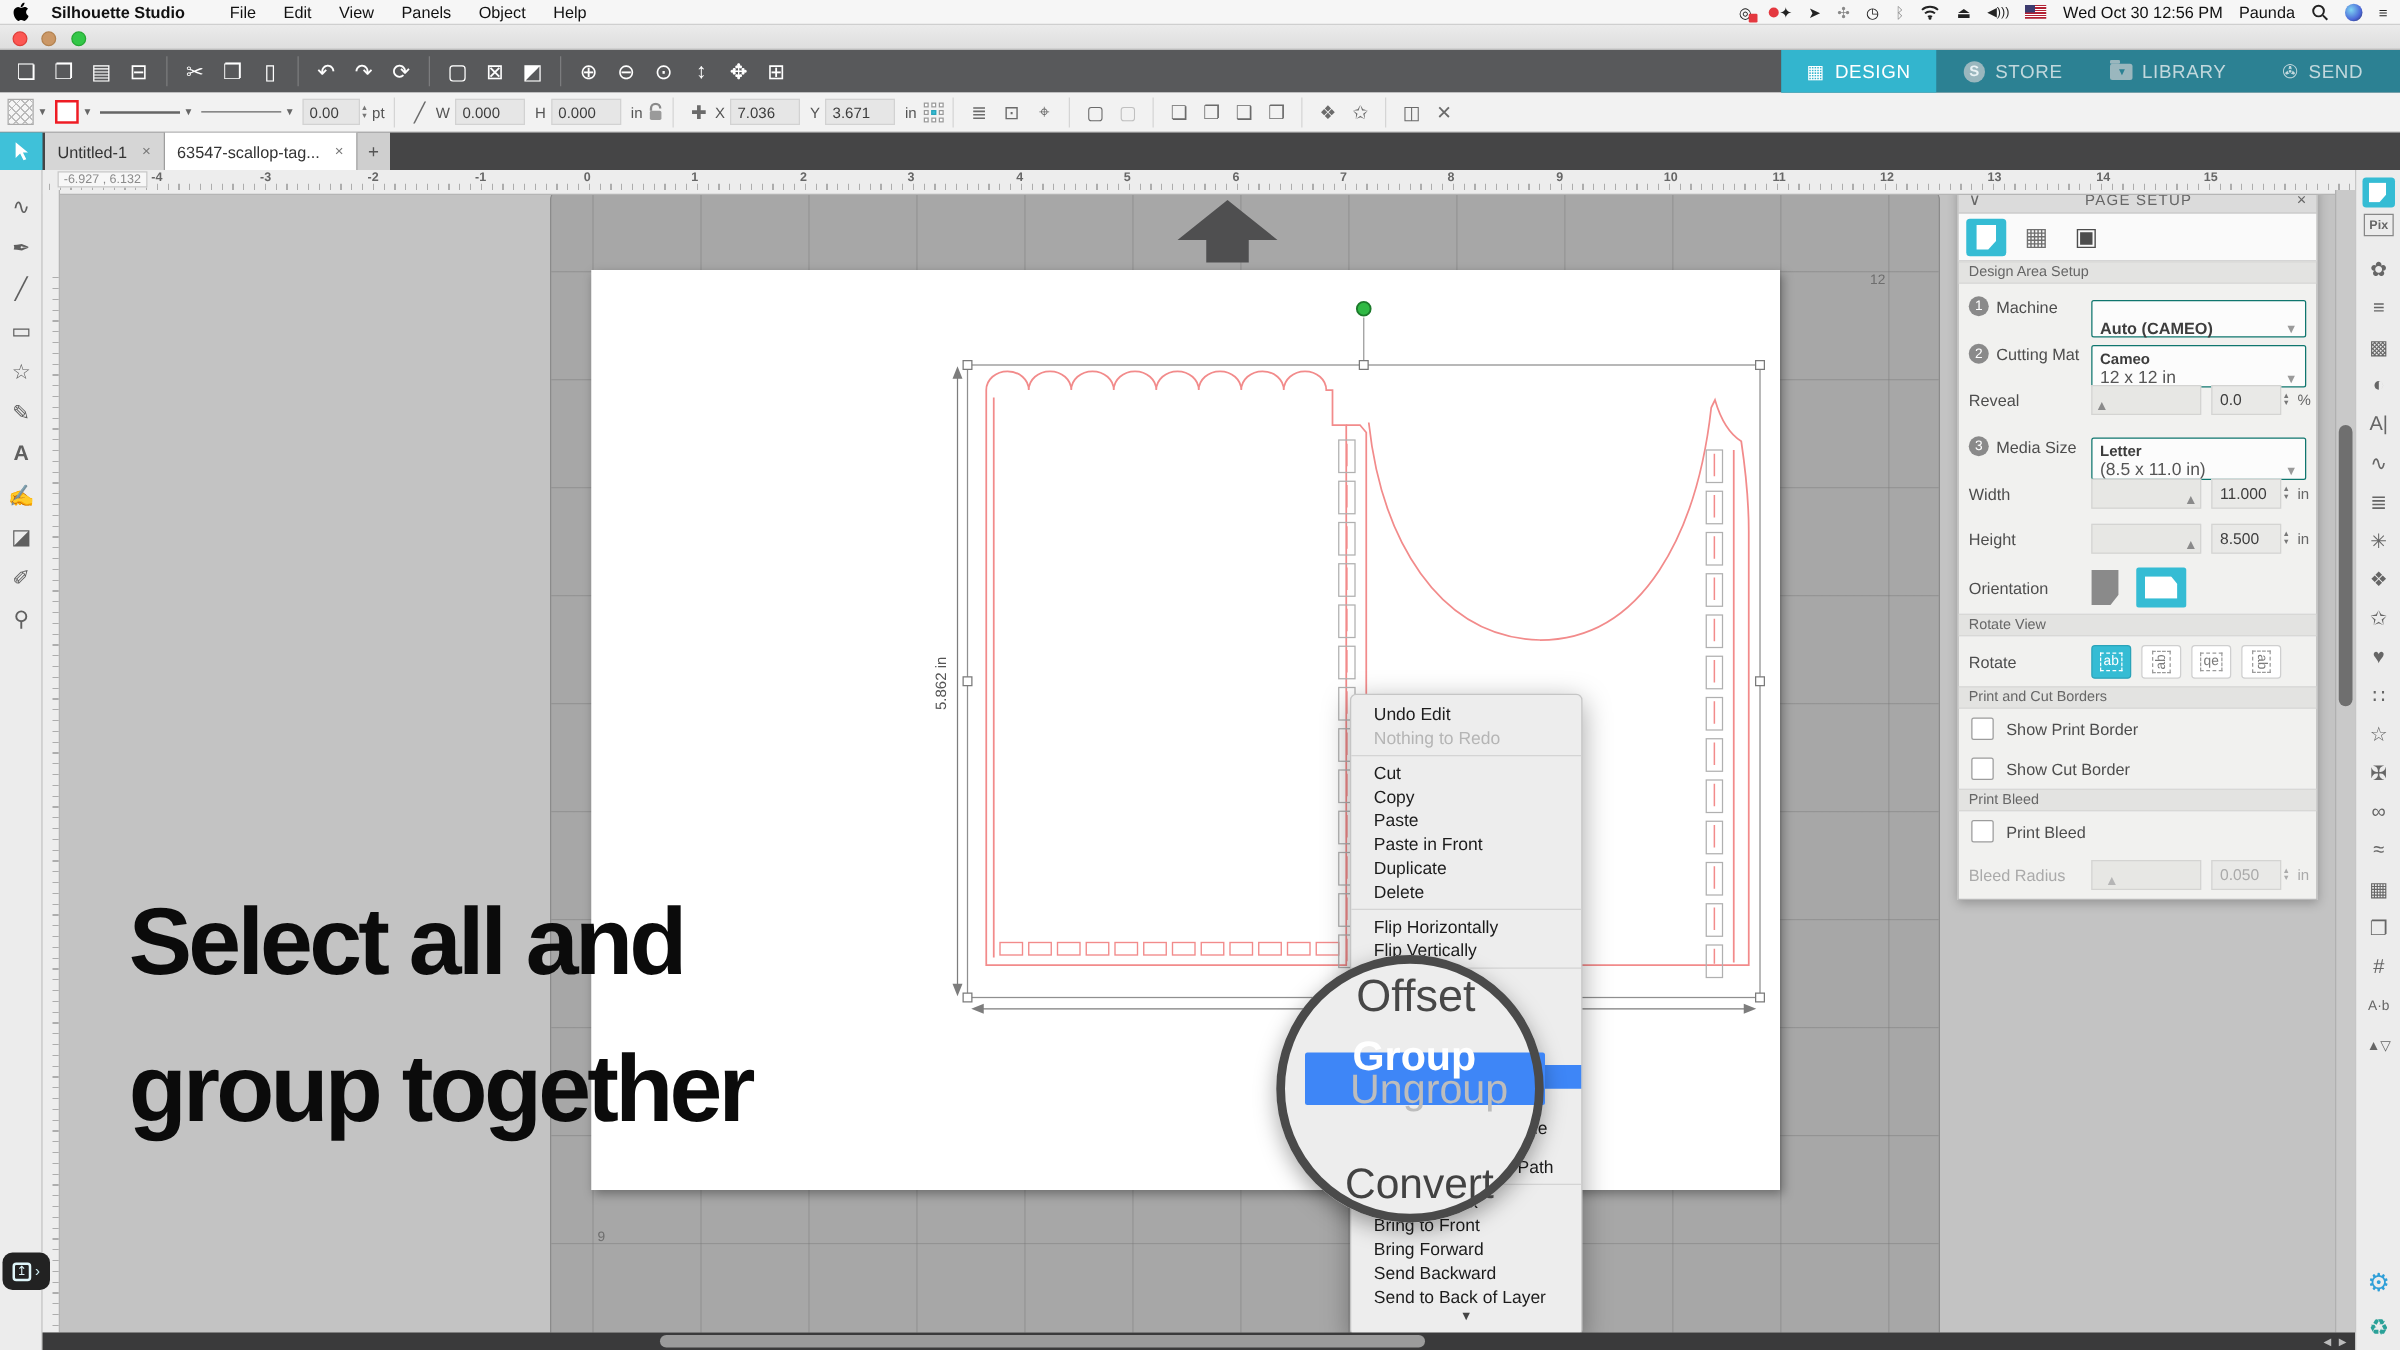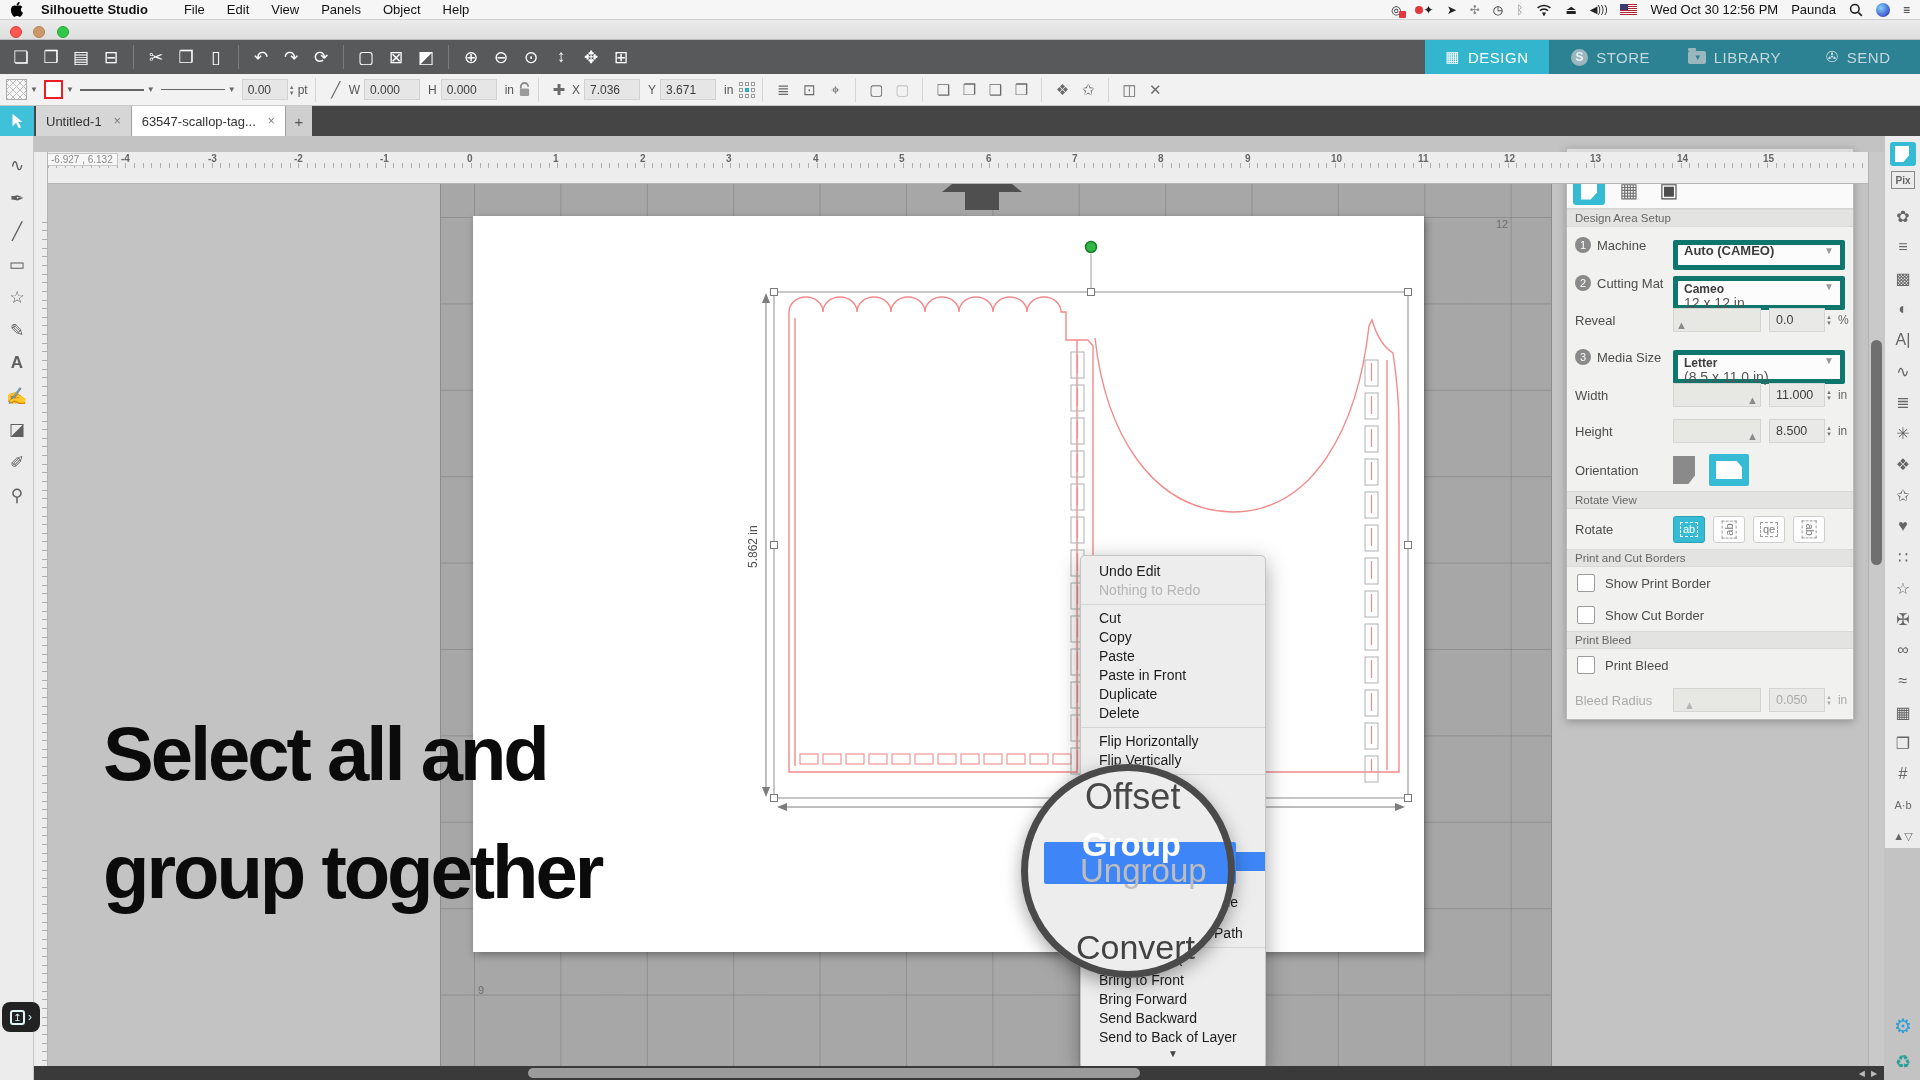--- a/index.html
+++ b/index.html
@@ -43,33 +43,33 @@
   .g9 b{width:4px;height:4px;border:1px solid #999;background:#fff;}
   .g9 b.c{background:#35bcd4;border-color:#2aa3b9;}
   
   #tabrow{top:106px;left:0;width:1920px;height:30px;background:#454546;z-index:38;}
   #seltool{width:34px;height:30px;background:#3fc1d9;}
   .dtab{height:30px;padding:0 10px;font-size:13px;color:#333;background:#d6d6d6;display:flex;align-items:center;gap:12px;border-right:1px solid #9e9e9e;}
   .dtab.active{background:#fff;}
   .dtab .x{color:#777;font-size:12px;}
   .plustab{width:26px;height:30px;background:#cfcfcf;color:#555;font-size:15px;}
   
-  #hruler{top:152px;left:34px;width:1850px;height:32px;background:#ededed;border-bottom:1px solid #b5b5b5;z-index:30;
+  #hruler{top:136px;left:34px;width:1850px;height:20px;background:#ededed;border-bottom:1px solid #b5b5b5;z-index:30;
     background-image:repeating-linear-gradient(90deg,#adadad 0 1px,transparent 1px 8.64px);
     background-size:100% 5px;background-repeat:no-repeat;background-position:5px 11px;text-align:right;}
   .rn{position:absolute;top:1px;font-size:10px;color:#666;}
   #cursorpos{position:absolute;left:12px;top:1px;background:#f7f7f7;border:1px solid #c6c6c6;font-size:10px;color:#8a8a8a;padding:0 4px;height:13px;display:flex;align-items:center;}
   #vruler{top:152px;left:34px;width:14px;height:914px;background:#ededed;border-right:1px solid #b5b5b5;z-index:30;
     background-image:repeating-linear-gradient(0deg,#adadad 0 1px,transparent 1px 8.64px);
     background-size:5px 100%;background-repeat:no-repeat;background-position:8px 64px;}
   
   #lefttools{top:136px;left:0;width:34px;height:944px;background:#ececec;border-right:1px solid #c6c6c6;z-index:31;}
   .ltic{position:absolute;left:0;width:34px;height:30px;color:#5f5f5f;font-size:17px;}
   
-  #righttools{top:136px;left:1884px;width:36px;height:712px;background:#ececec;border-left:1px solid #c6c6c6;z-index:31;}
+  #righttools{top:136px;left:1884px;width:36px;height:944px;background:#ececec;border-left:1px solid #c6c6c6;z-index:31;}
   .rtic{position:absolute;left:0;width:36px;height:28px;color:#666;font-size:16px;}
   .pagechip{width:26px;height:24px;background:#35bcd4;border-radius:3px;position:relative;}
   .pagechip:after{content:"";position:absolute;left:5px;top:4px;width:14px;height:16px;background:#fff;clip-path:polygon(0 0,100% 0,100% 60%,60% 100%,0 100%);}
   
   #canvas{top:152px;left:48px;width:1820px;height:914px;background:#c3c3c3;overflow:hidden;z-index:1;}
   #mat{position:absolute;left:392px;top:-2px;width:1112px;height:920px;background:#a7a7a7;border:1px solid #8b8b8b;border-radius:10px 10px 0 0;
     background-image:linear-gradient(to right,rgba(120,120,120,.5) 1px,transparent 1px),linear-gradient(to bottom,rgba(120,120,120,.5) 1px,transparent 1px);
     background-size:86.4px 86.4px;background-position:33px 66px;}
   #page{position:absolute;left:425px;top:64px;width:951px;height:736px;background:#fff;box-shadow:2px 3px 8px rgba(0,0,0,.35);}
   .gridlbl{position:absolute;font-size:11px;color:#6e6e6e;}
@@ -90,21 +90,21 @@
   #panelhdr .pt{flex:1;text-align:center;font-size:12px;letter-spacing:1px;}
   #paneltabs{height:38px;background:#fafafa;border-bottom:1px solid #d5d5d5;display:flex;align-items:center;gap:8px;padding-left:6px;}
   .ptab{width:32px;height:30px;border-radius:3px;display:flex;align-items:center;justify-content:center;font-size:20px;color:#6f6f6f;}
   .ptab.active{background:#35bcd4;}
   .ptab.active .pg{background:#fff;}
   .pg{width:16px;height:20px;background:#6f6f6f;clip-path:polygon(0 0,100% 0,100% 65%,60% 100%,0 100%);}
   .sect{height:18px;background:#e3e3e1;border-top:1px solid #d8d8d6;border-bottom:1px solid #d8d8d6;font-size:11.5px;color:#666;display:flex;align-items:center;padding-left:8px;}
   .prow{display:flex;align-items:center;padding:0 8px;position:relative;}
   .badge{width:16px;height:16px;border-radius:50%;background:#8a8a8a;color:#fff;font-size:11px;display:inline-flex;align-items:center;justify-content:center;margin-right:6px;flex:none;}
   .plabel{width:76px;flex:none;}
-  .drop{flex:1;height:30px;background:#fcfcfc;border:5px solid #0f766e;border-radius:2px;display:flex;align-items:flex-start;padding:0 6px;position:relative;margin-top:20px;}
+  .drop{flex:1;height:30px;background:#fcfcfc;border:1px solid #0f766e;border-radius:2px;display:flex;align-items:flex-end;padding:0 6px;position:relative;margin-top:20px;}
   .drop .v1{font-weight:bold;font-size:12px;color:#3d3d3d;line-height:12px;}
   .drop .v2{font-size:14px;color:#555;line-height:11px;}
   .drop .da{margin-left:auto;color:#9a9a9a;font-size:10px;}
   .slider{width:88px;height:24px;background:#e7e7e4;border:1px solid #d4d4d2;position:relative;flex:none;}
   .slider .hd{position:absolute;bottom:1px;font-size:11px;color:#8a8a8a;line-height:10px;}
   .sfld{width:56px;height:24px;background:#e9e9e7;border:1px solid #d4d4d2;display:flex;align-items:center;padding-left:6px;font-size:12.5px;color:#3d3d3d;margin-left:8px;flex:none;}
   .unit{font-size:12px;color:#666;margin-left:3px;}
   .cbrow{display:flex;align-items:center;padding-left:10px;gap:10px;}
   .cb{width:18px;height:18px;background:#fff;border:1px solid #9c9c9c;border-radius:2px;flex:none;}
   .orient{width:22px;height:28px;background:#8a8a8a;clip-path:polygon(0 0,100% 0,100% 70%,70% 100%,0 100%);}

